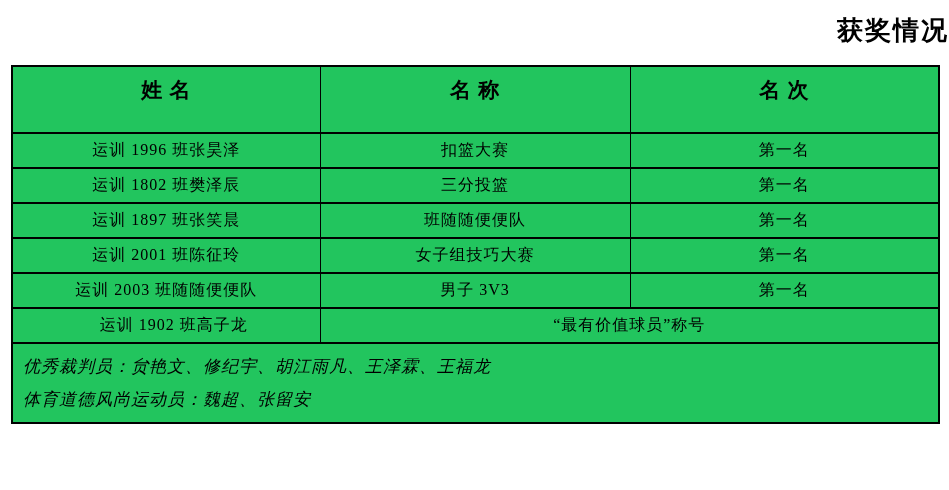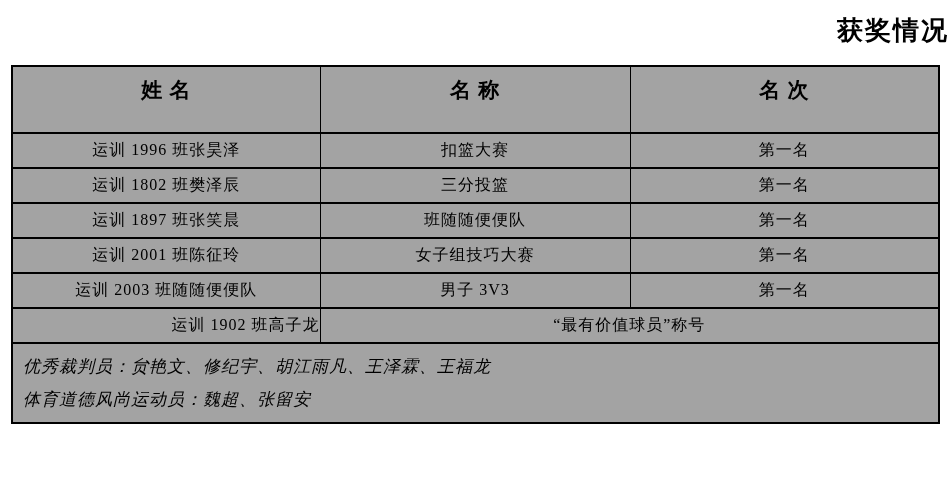--- a/index.html
+++ b/index.html
@@ -40,36 +40,36 @@
   .award-table col.c3 { width: 309px; }
   .award-table th,
   .award-table td {
     border-top: 2px solid #000000;
     border-bottom: 2px solid #000000;
     border-left: 1px solid #000000;
     border-right: 1px solid #000000;
     text-align: center;
     letter-spacing: 1px;
     padding: 0;
-    background: #a3a3a3;
+    background: #22c55e;
   }
   .award-table th {
     height: 56px;
     font-size: 21px;
     font-weight: bold;
     vertical-align: top;
     padding-top: 9px;
   }
   .award-table td {
     height: 33px;
     font-size: 16px;
     vertical-align: middle;
   }
   .award-table td.left-cell {
-    text-align: right;
+    text-align: center;
     padding-left: 15px;
   }
   .award-table td.footer-cell {
     text-align: left;
     height: 70px;
     vertical-align: middle;
     padding: 4px 0 4px 10px;
     font-size: 17px;
   }
   .footer-line {

